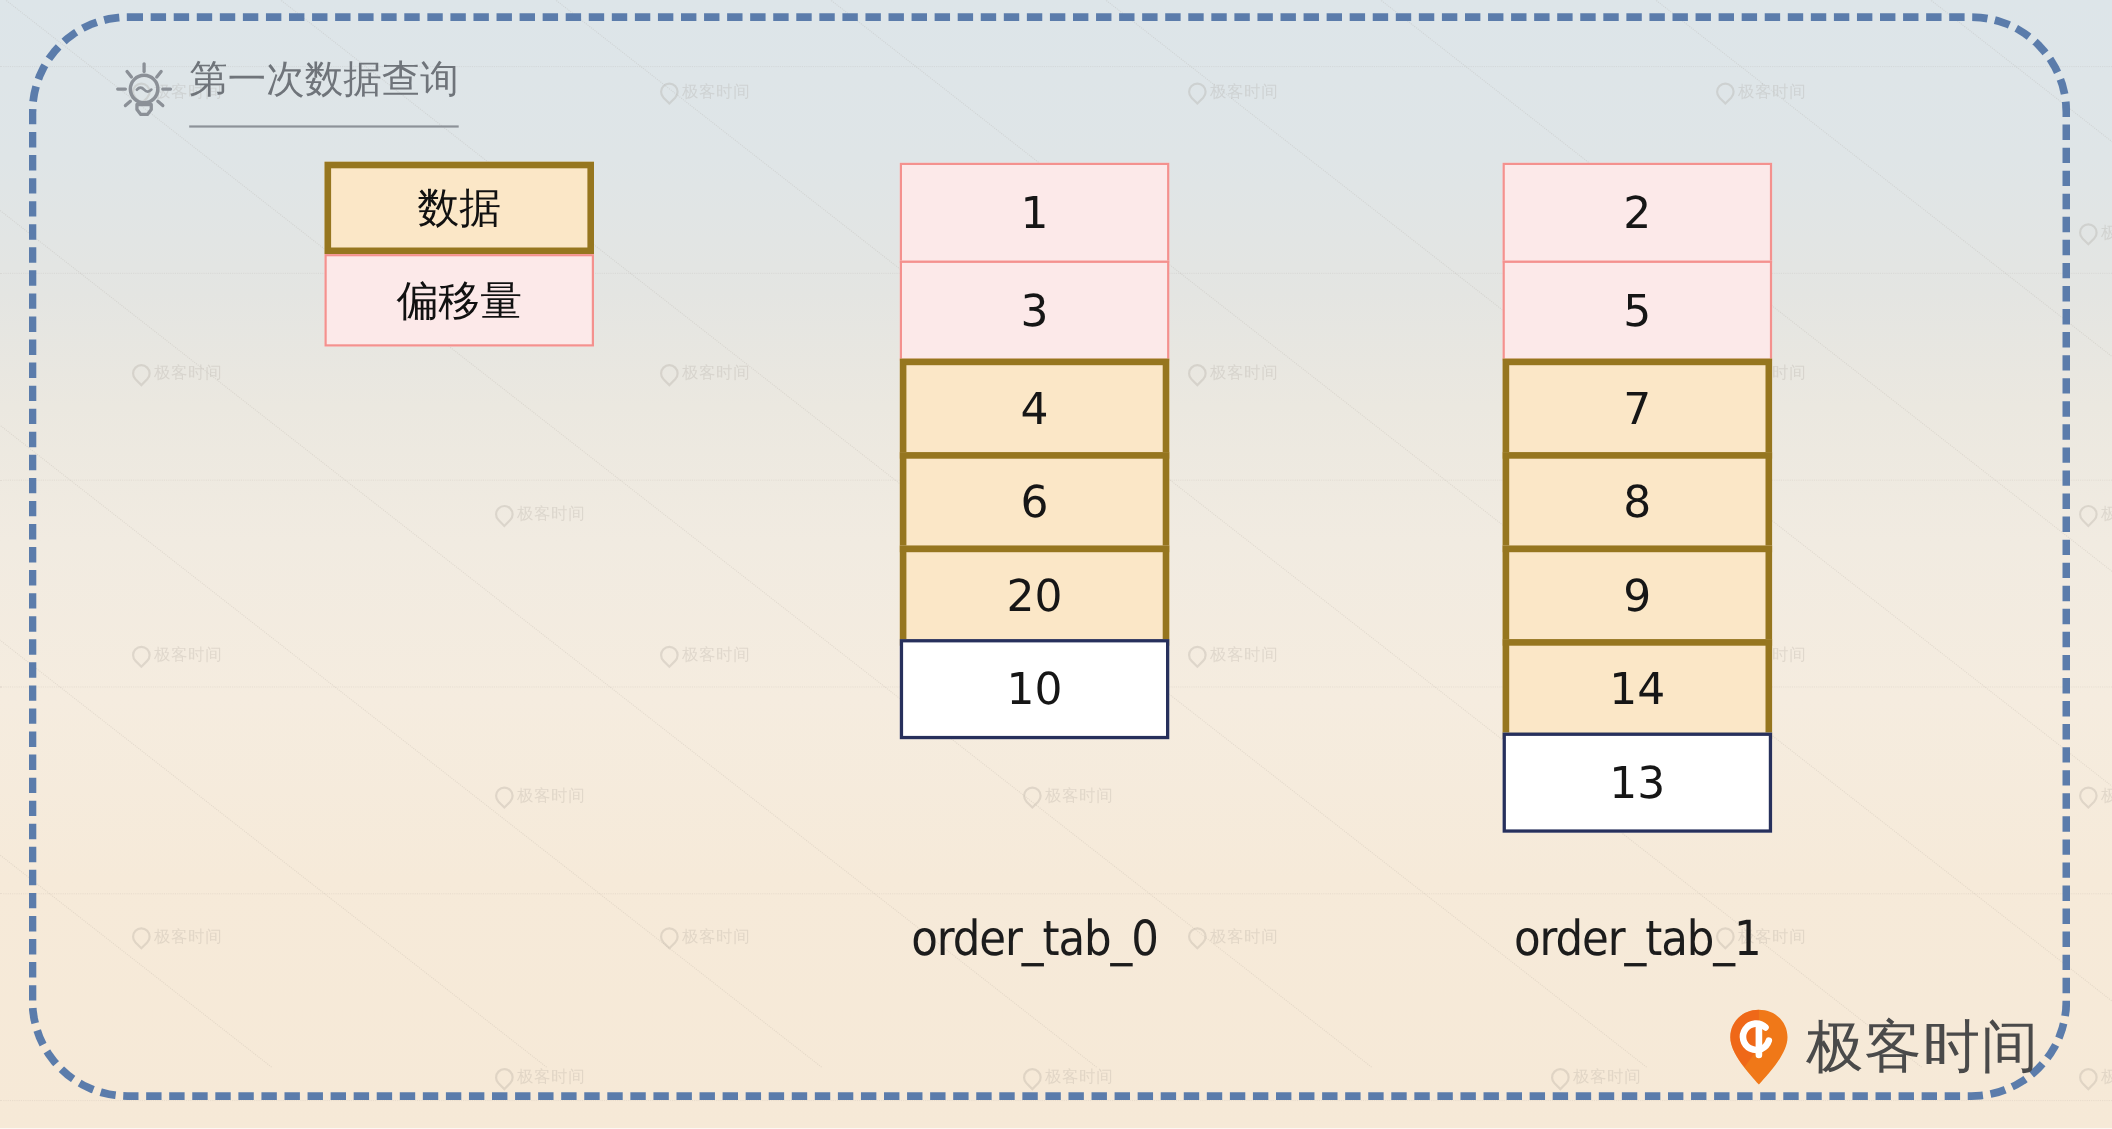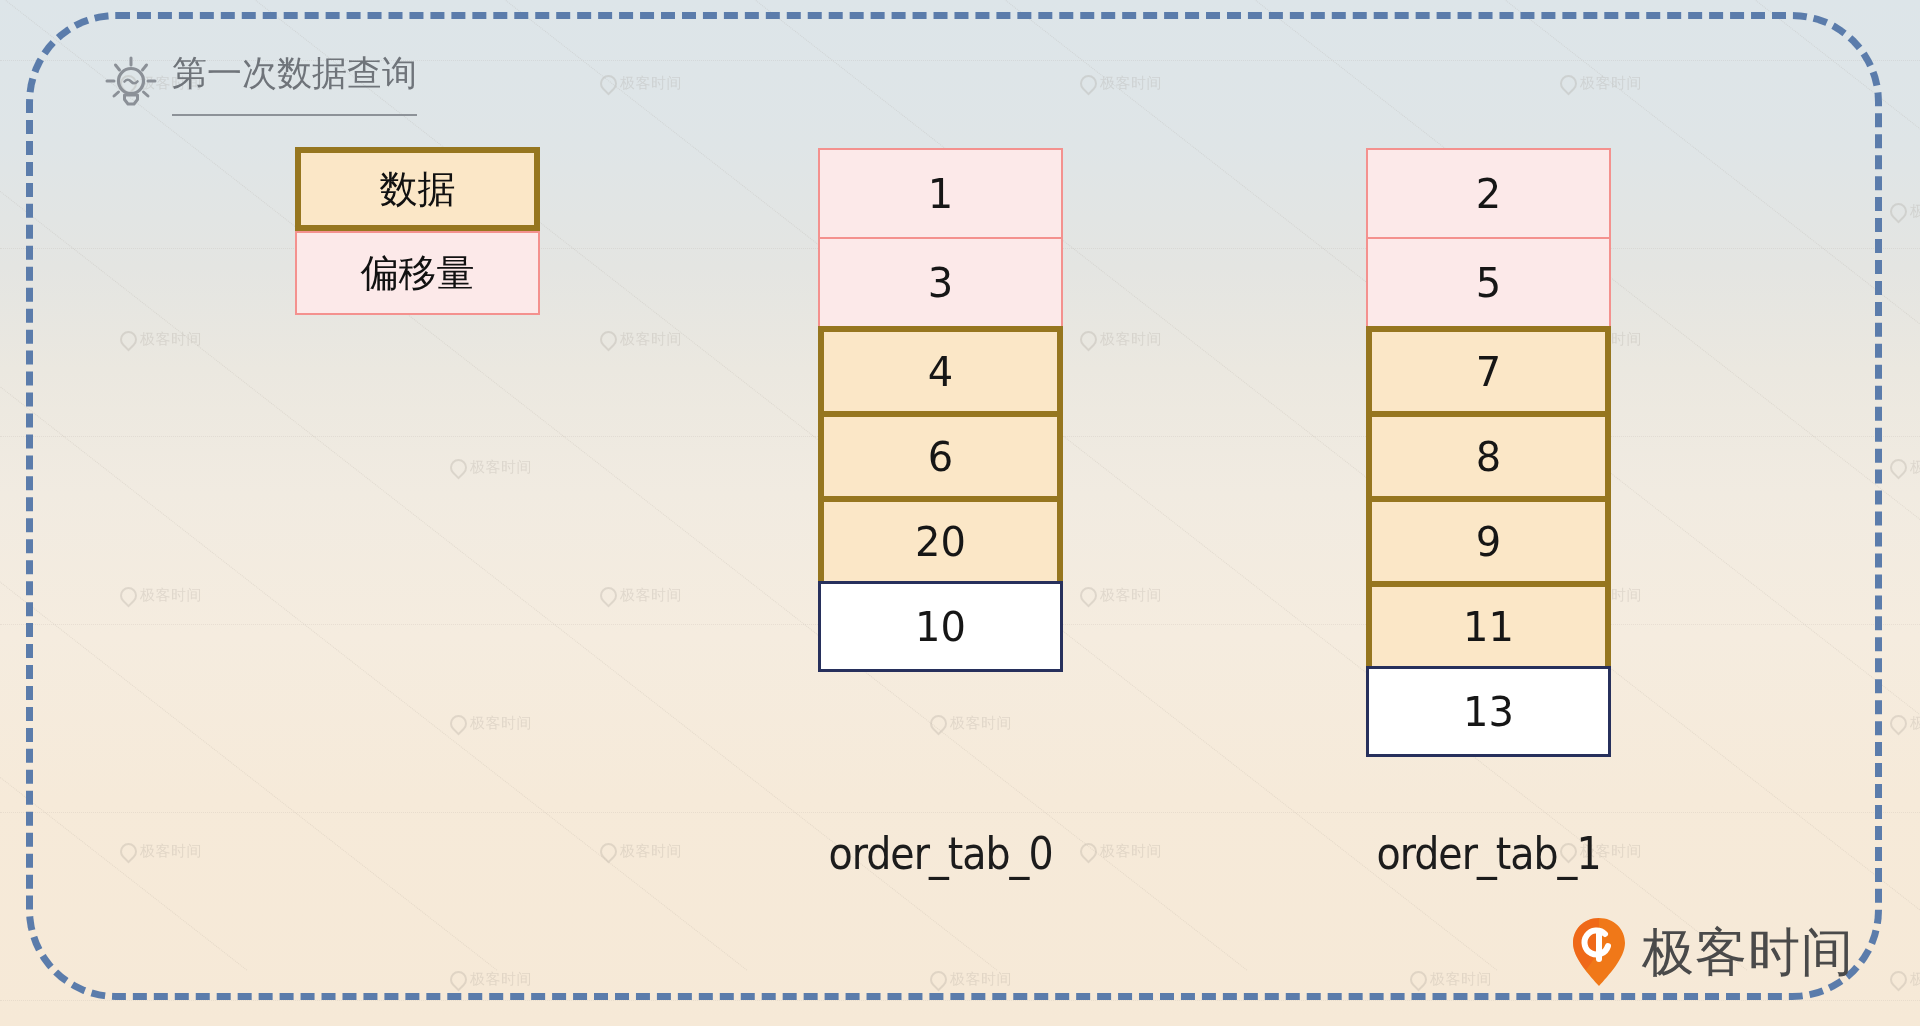--- a/index.html
+++ b/index.html
@@ -386,21 +386,21 @@
       <div class="cell cell-plain">10</div>
     </div>
   <div id="label-0" class="table-label">order_tab_0</div>
 
   <div id="table-1" class="table-block">
       <div class="cell cell-offset">2</div>
       <div class="cell cell-offset">5</div>
       <div class="cell cell-data first-data">7</div>
       <div class="cell cell-data">8</div>
       <div class="cell cell-data">9</div>
-      <div class="cell cell-data">11</div>
+      <div class="cell cell-data">14</div>
       <div class="cell cell-plain">13</div>
     </div>
   <div id="label-1" class="table-label">order_tab_1</div>
 
   <div id="brand-logo">
     <span id="brand-mark">
       <svg width="58" height="72" viewBox="0 0 58 72">
         <path d="M29 2 C14 2 3 13 3 27 C3 42 20 60 29 70 C38 60 55 42 55 27 C55 13 44 2 29 2 Z" fill="#f07818"></path>
         <path d="M29 2 C14 2 3 13 3 27 C3 36 9 46 16 54 L29 36 Z" fill="#ee5b1a" opacity=".55"></path>
         <path d="M35 18 a12 12 0 1 0 3 12" stroke="#ffffff" stroke-width="6" fill="none" stroke-linecap="round"></path>

